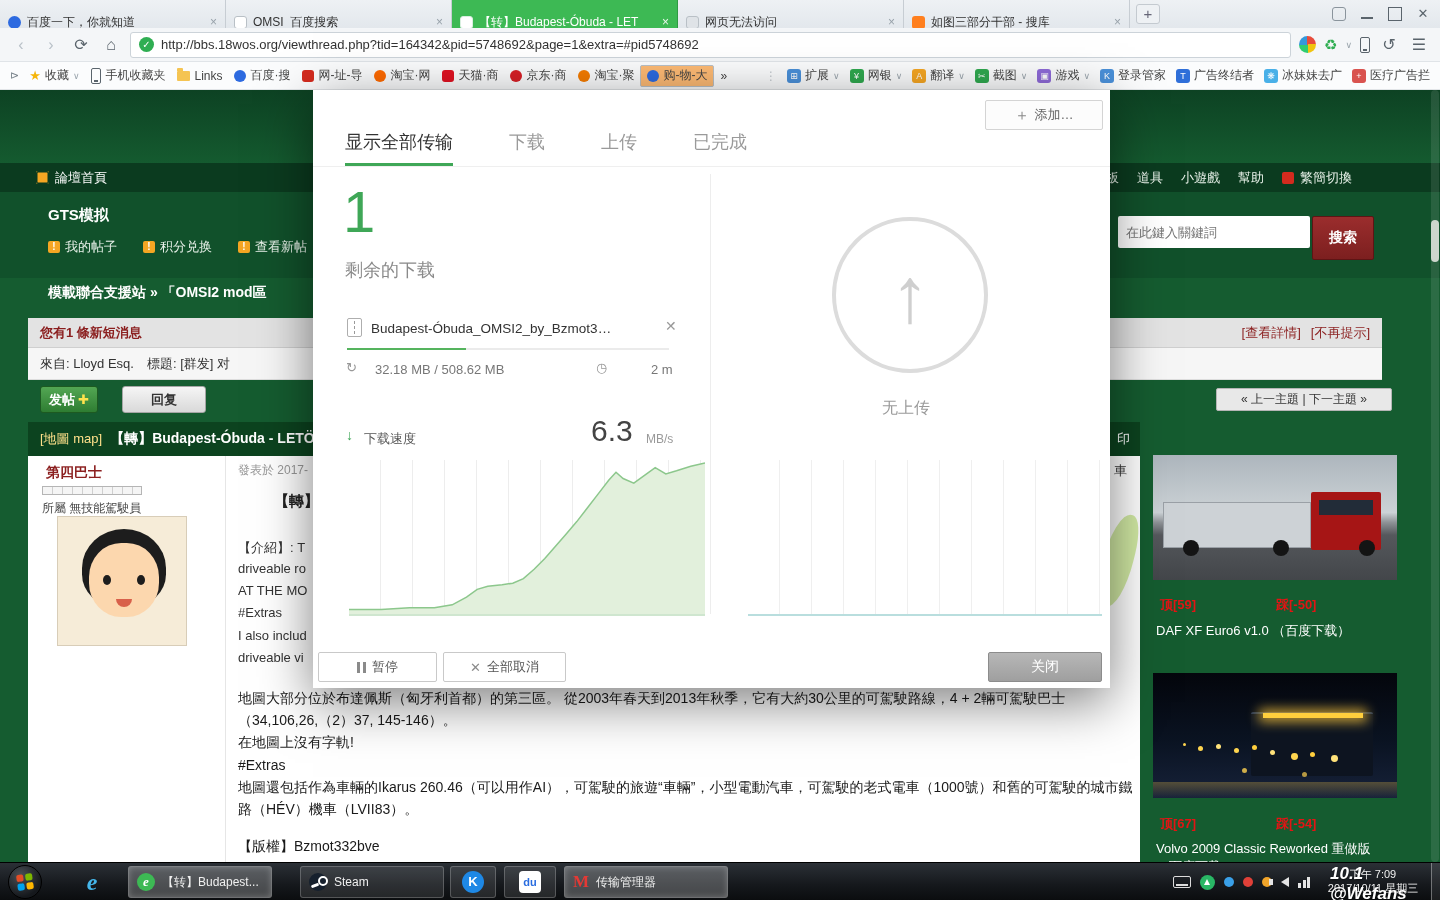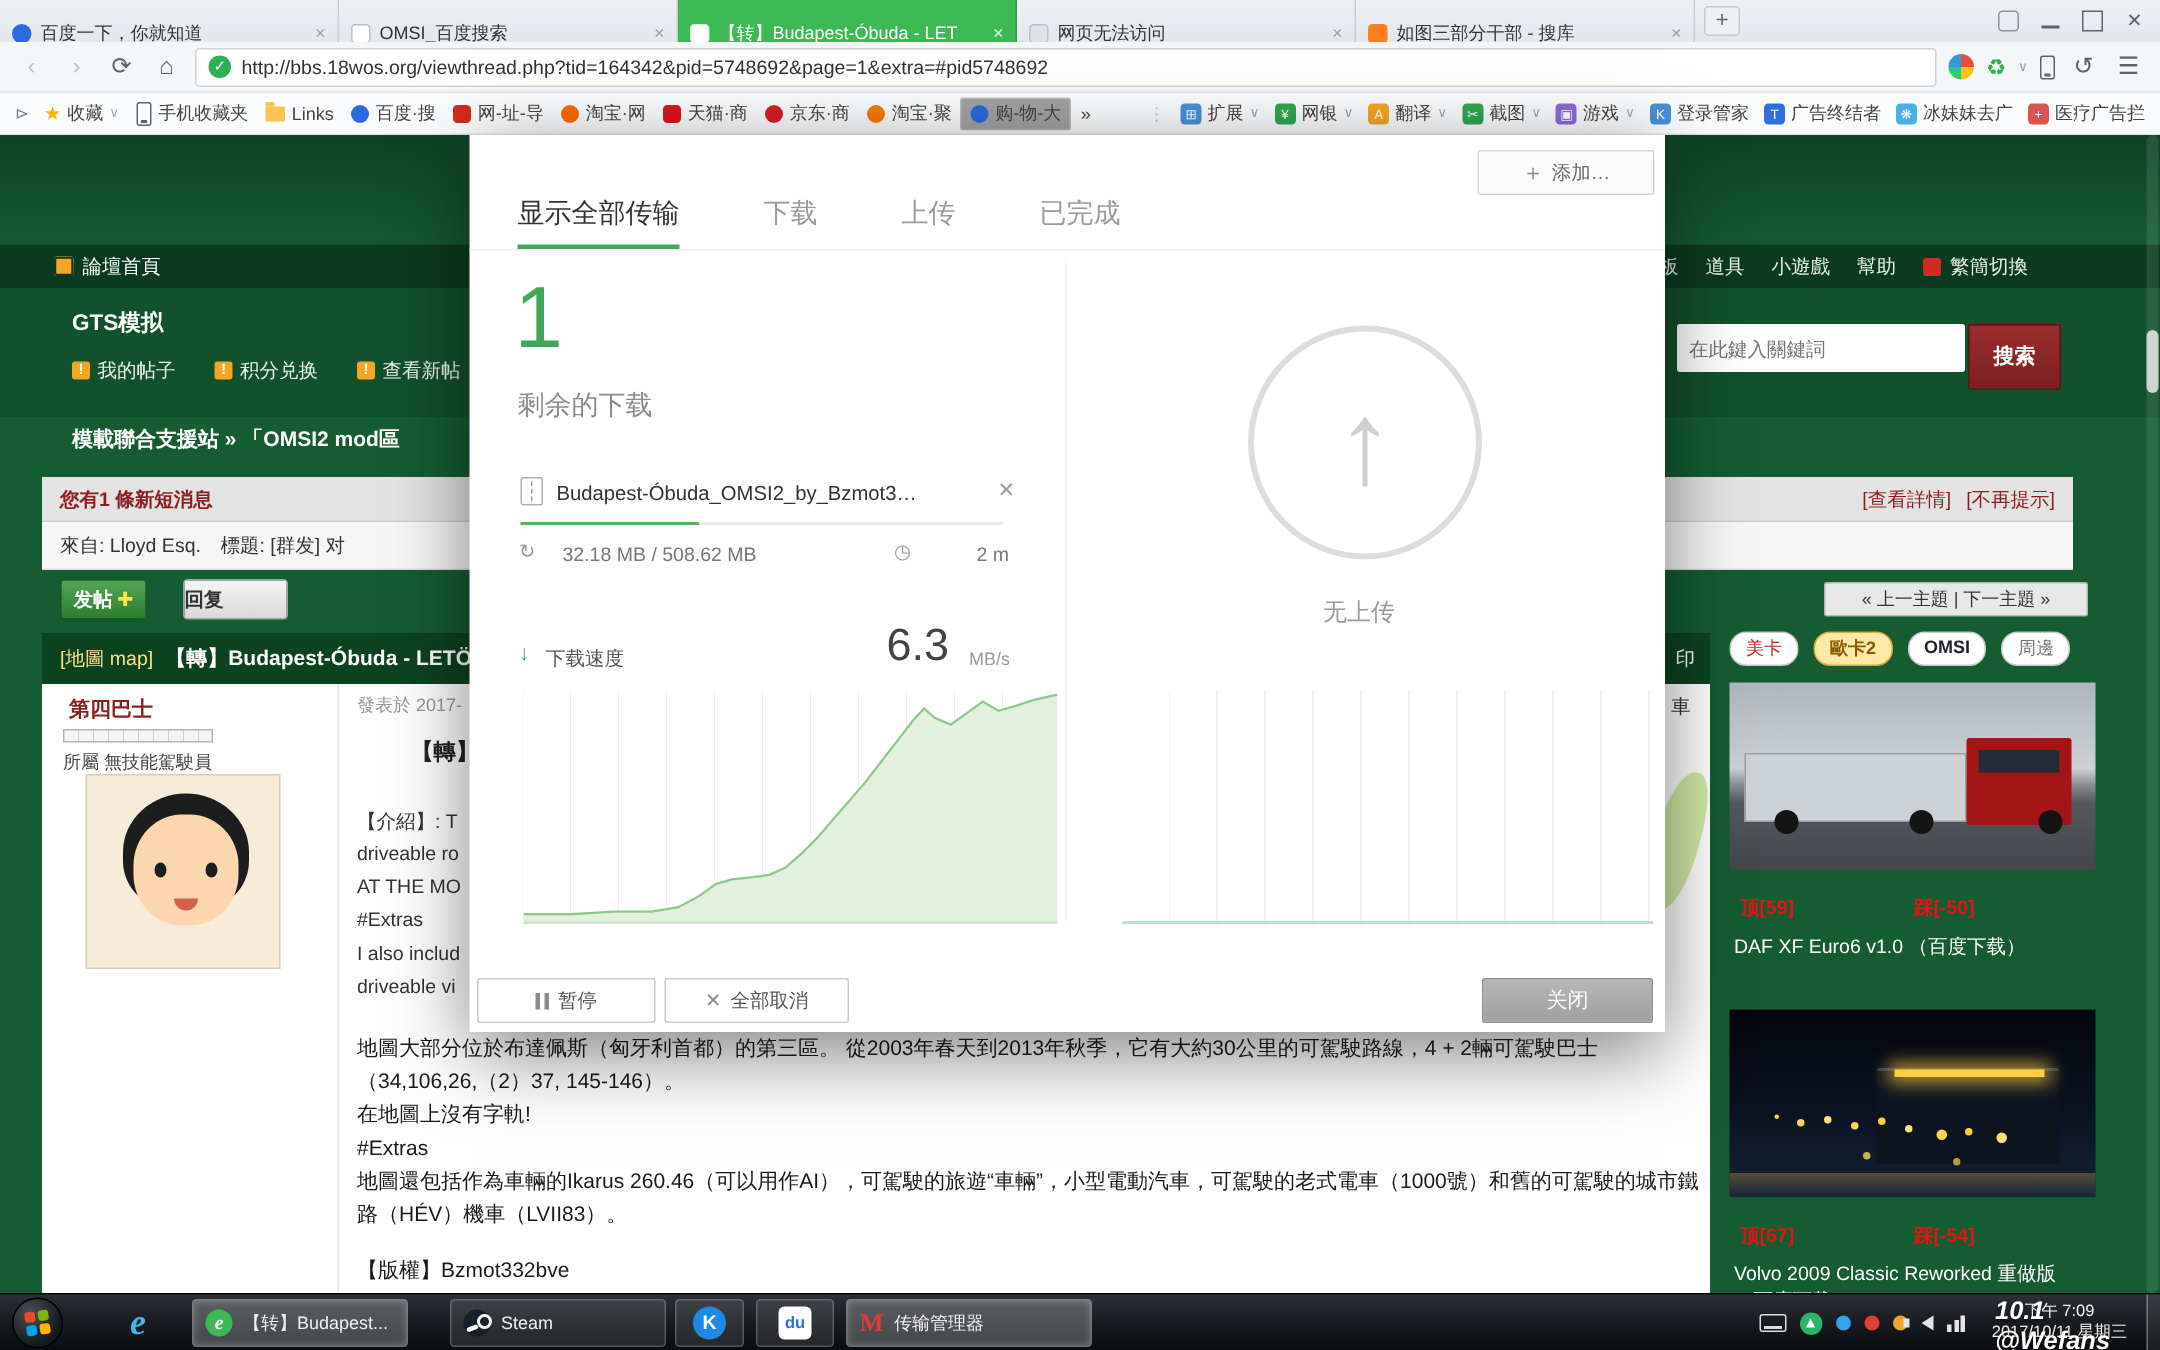--- a/index.html
+++ b/index.html
@@ -44,21 +44,21 @@
     background:conic-gradient(#e74c3c 0 90deg,#f1c40f 90deg 180deg,#2ecc71 180deg 270deg,#3498db 270deg 360deg); }
   .recycle { color:#2fae52; font-size:15px; }
   .tinycaret { color:#98a2aa; font-size:9px; }
   .phone-ic { width:10px; height:16px; border:1.5px solid #5a646c; border-radius:2px; position:relative; }
   .phone-ic::after { content:""; position:absolute; bottom:1px; left:2px; right:2px; height:1.5px; background:#5a646c; }
 
   .bookbar { position:absolute; top:62px; left:0; width:1440px; height:28px; background:#fbfcfd;
     border-bottom:1px solid #e2e5e8; display:flex; align-items:center; font-size:12px; color:#444;
     padding:0 6px; z-index:20; }
   .bm { display:flex; align-items:center; gap:4px; padding:0 6px; height:22px; white-space:nowrap; }
-  .bm.boxed { border:1px solid #b9c0c6; background:#a3a3a3; border-radius:2px; }
+  .bm.boxed { border:1px solid #b9c0c6; background:#fdba74; border-radius:2px; }
   .dot { width:12px; height:12px; border-radius:3px; flex:none; }
   .caret { color:#9aa4ac; font-size:9px; }
   .vdiv { color:#c3c9ce; padding:0 4px; }
   .collapse-arrow { color:#7a848c; font-size:11px; padding:0 4px; }
   .star { color:#f5b50a; font-size:13px; }
   .folder { width:13px; height:10px; background:#f5c452; border-radius:1px; position:relative; }
   .folder::before { content:""; position:absolute; top:-3px; left:0; width:6px; height:3px; background:#f5c452; border-radius:1px 1px 0 0; }
   .bookbar-right { margin-left:auto; display:flex; align-items:center; gap:2px; }
   .plug { display:flex; align-items:center; gap:4px; padding:0 4px; white-space:nowrap; }
   .pic { width:14px; height:14px; border-radius:3px; color:#fff; font-size:9px; line-height:14px; text-align:center; flex:none; }
@@ -87,23 +87,23 @@
   .notice1 { position:absolute; left:28px; top:228px; right:58px; height:30px; background:#e3e3e3;
     border-bottom:1px solid #cfcfcf; display:flex; align-items:center; padding:0 12px; font-size:13px; }
   .notice1 .msg { color:#8b1f1f; font-weight:bold; }
   .notice1 .links { margin-left:auto; display:flex; gap:10px; color:#8b1f1f; }
   .notice2 { position:absolute; left:28px; top:258px; right:58px; height:32px; background:#f6f6f6;
     border-bottom:1px solid #ddd; display:flex; align-items:center; padding:0 12px; font-size:13px; color:#333; }
   .btn-post { position:absolute; left:40px; top:296px; width:58px; height:27px; border:1px solid #1d5a21;
     border-radius:3px; background:linear-gradient(#53a653,#2e7d32); color:#fff; font-size:13px; font-weight:bold;
     display:flex; align-items:center; justify-content:center; gap:3px; }
   .btn-post .plus { color:#ffe24d; font-weight:bold; }
-  .btn-reply { position:absolute; left:122px; top:296px; width:70px; height:27px; border:1px solid #a5a5a5;
+  .btn-reply { position:absolute; left:122px; top:296px; width:84px; height:27px; border:1px solid #a5a5a5;
     border-radius:3px; background:linear-gradient(#f5f5f5,#d9d9d9); color:#333; font-size:13px; font-weight:bold;
-    display:flex; align-items:center; }
+    display:flex; align-items:center; justify-content:center; }
   .pager { position:absolute; left:1216px; top:298px; width:176px; height:23px; background:#e8e8e8;
     border:1px solid #b5b5b5; border-radius:2px; font-size:12px; color:#333; display:flex; align-items:center; justify-content:center; }
   .threadbar { position:absolute; left:28px; top:332px; width:1112px; height:34px; background:#0c431f;
     display:flex; align-items:center; gap:8px; padding:0 12px; }
   .threadbar .tag { color:#ffe08a; font-size:13px; }
   .threadbar .ttl { color:#fff; font-size:14px; font-weight:bold; }
   .threadbar .prnt { position:absolute; right:10px; color:#fff; font-size:13px; }
   .post { position:absolute; left:28px; top:366px; width:1112px; height:406px; background:#fff; overflow:hidden; }
   .ucol-div { position:absolute; left:197px; top:0; bottom:0; border-left:1px solid #e6e6e6; }
   .uname { position:absolute; left:18px; top:8px; color:#8b1f1f; font-weight:bold; font-size:14px; }
@@ -483,26 +483,20 @@
 
       <div class="pbody">
         <p>地圖大部分位於布達佩斯（匈牙利首都）的第三區。 從2003年春天到2013年秋季，它有大約30公里的可駕駛路線，4 + 2輛可駕駛巴士（34,106,26,（2）37, 145-146）。</p>
         <p>在地圖上沒有字軌!</p>
         <p>#Extras</p>
         <p>地圖還包括作為車輛的Ikarus 260.46（可以用作AI），可駕駛的旅遊“車輛”，小型電動汽車，可駕駛的老式電車（1000號）和舊的可駕駛的城市鐵路（HÉV）機車（LVII83）。</p>
         <p class="sp">【版權】Bzmot332bve</p>
       </div>
     </div>
 
-    <div class="side-tabs">
-      <span class="pill p0">美卡</span>
-      <span class="pill p1">歐卡2</span>
-      <span class="pill p2">OMSI</span>
-      <span class="pill p3">周邊</span>
-    </div>
 
     <div class="side-img img1">
       <div class="trailer"></div>
         <div class="cab"></div>
       <div class="wheel" style="left:30px"></div>
         <div class="wheel" style="left:120px"></div>
         <div class="wheel" style="right:22px"></div>
     </div>
     <div class="votes" style="left:1160px; top:506px">顶[59]</div>
     <div class="votes" style="left:1276px; top:506px">踩[-50]</div>

